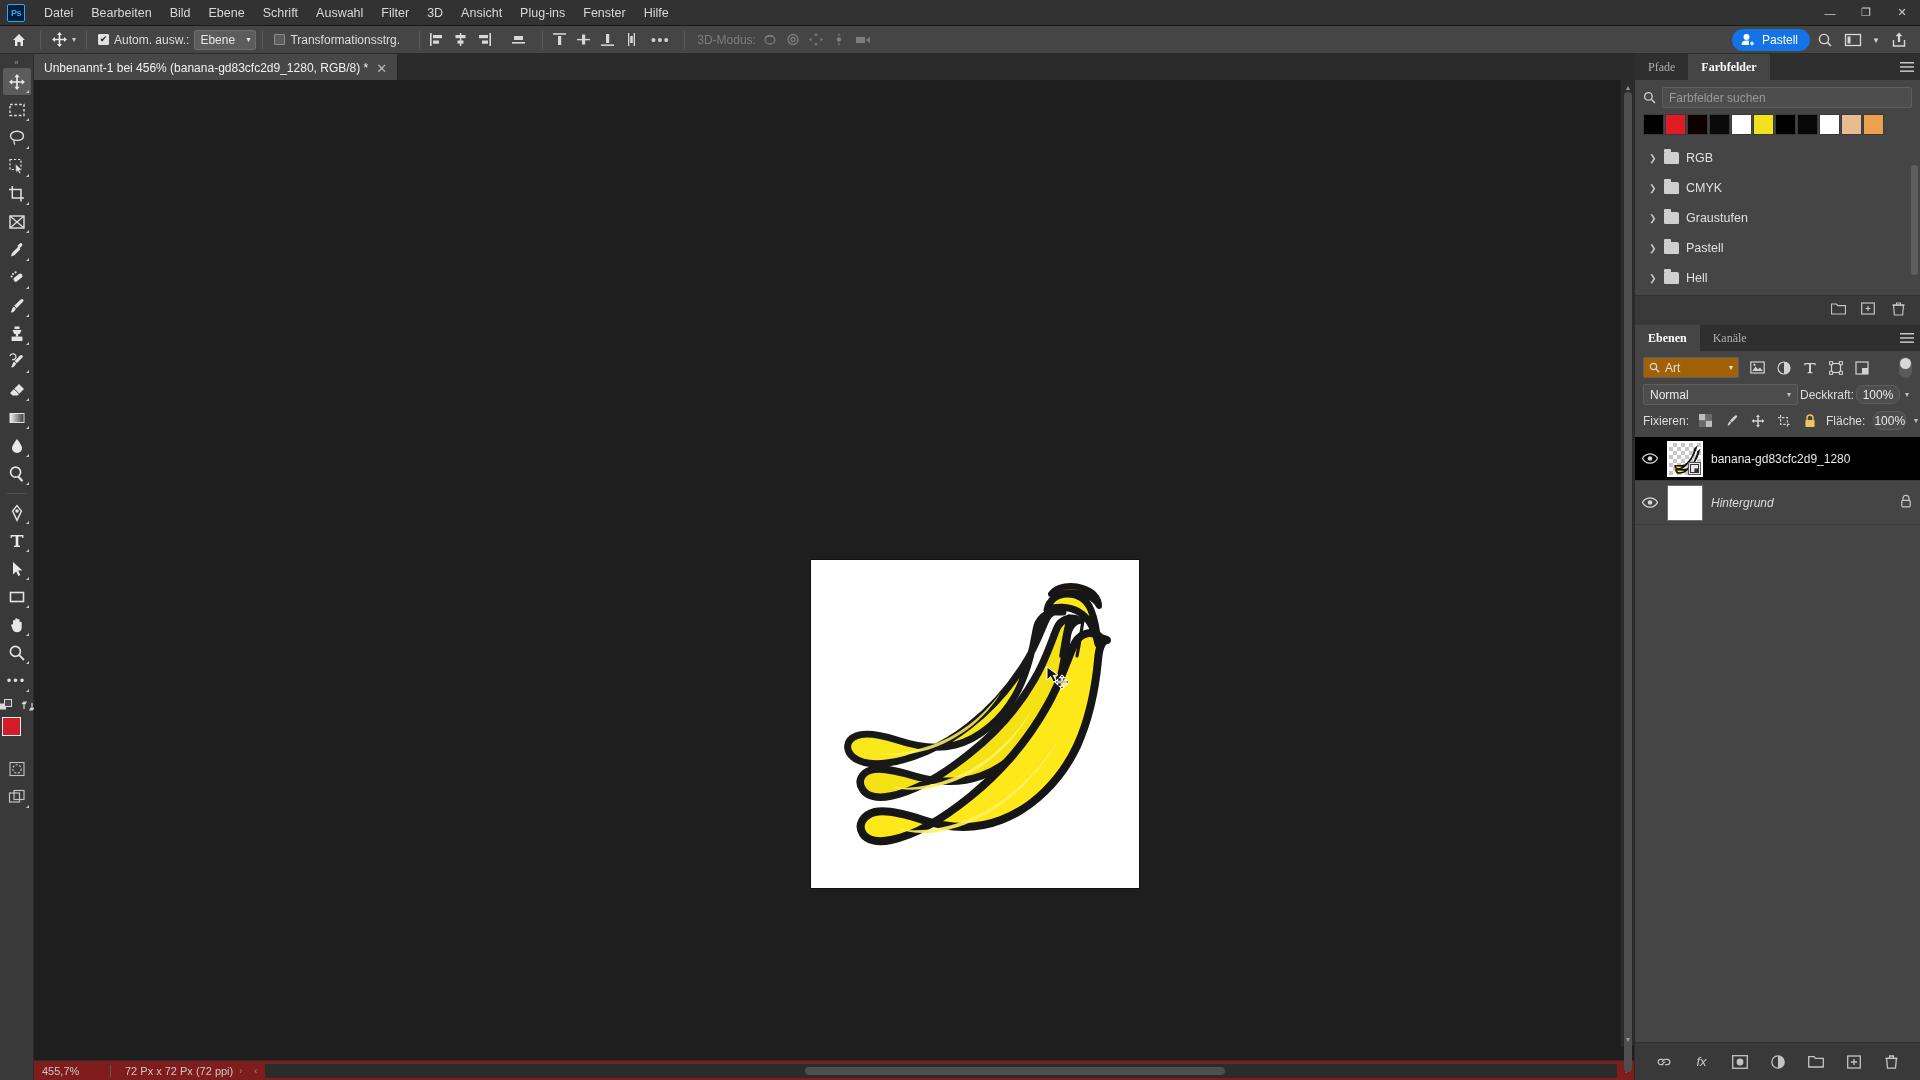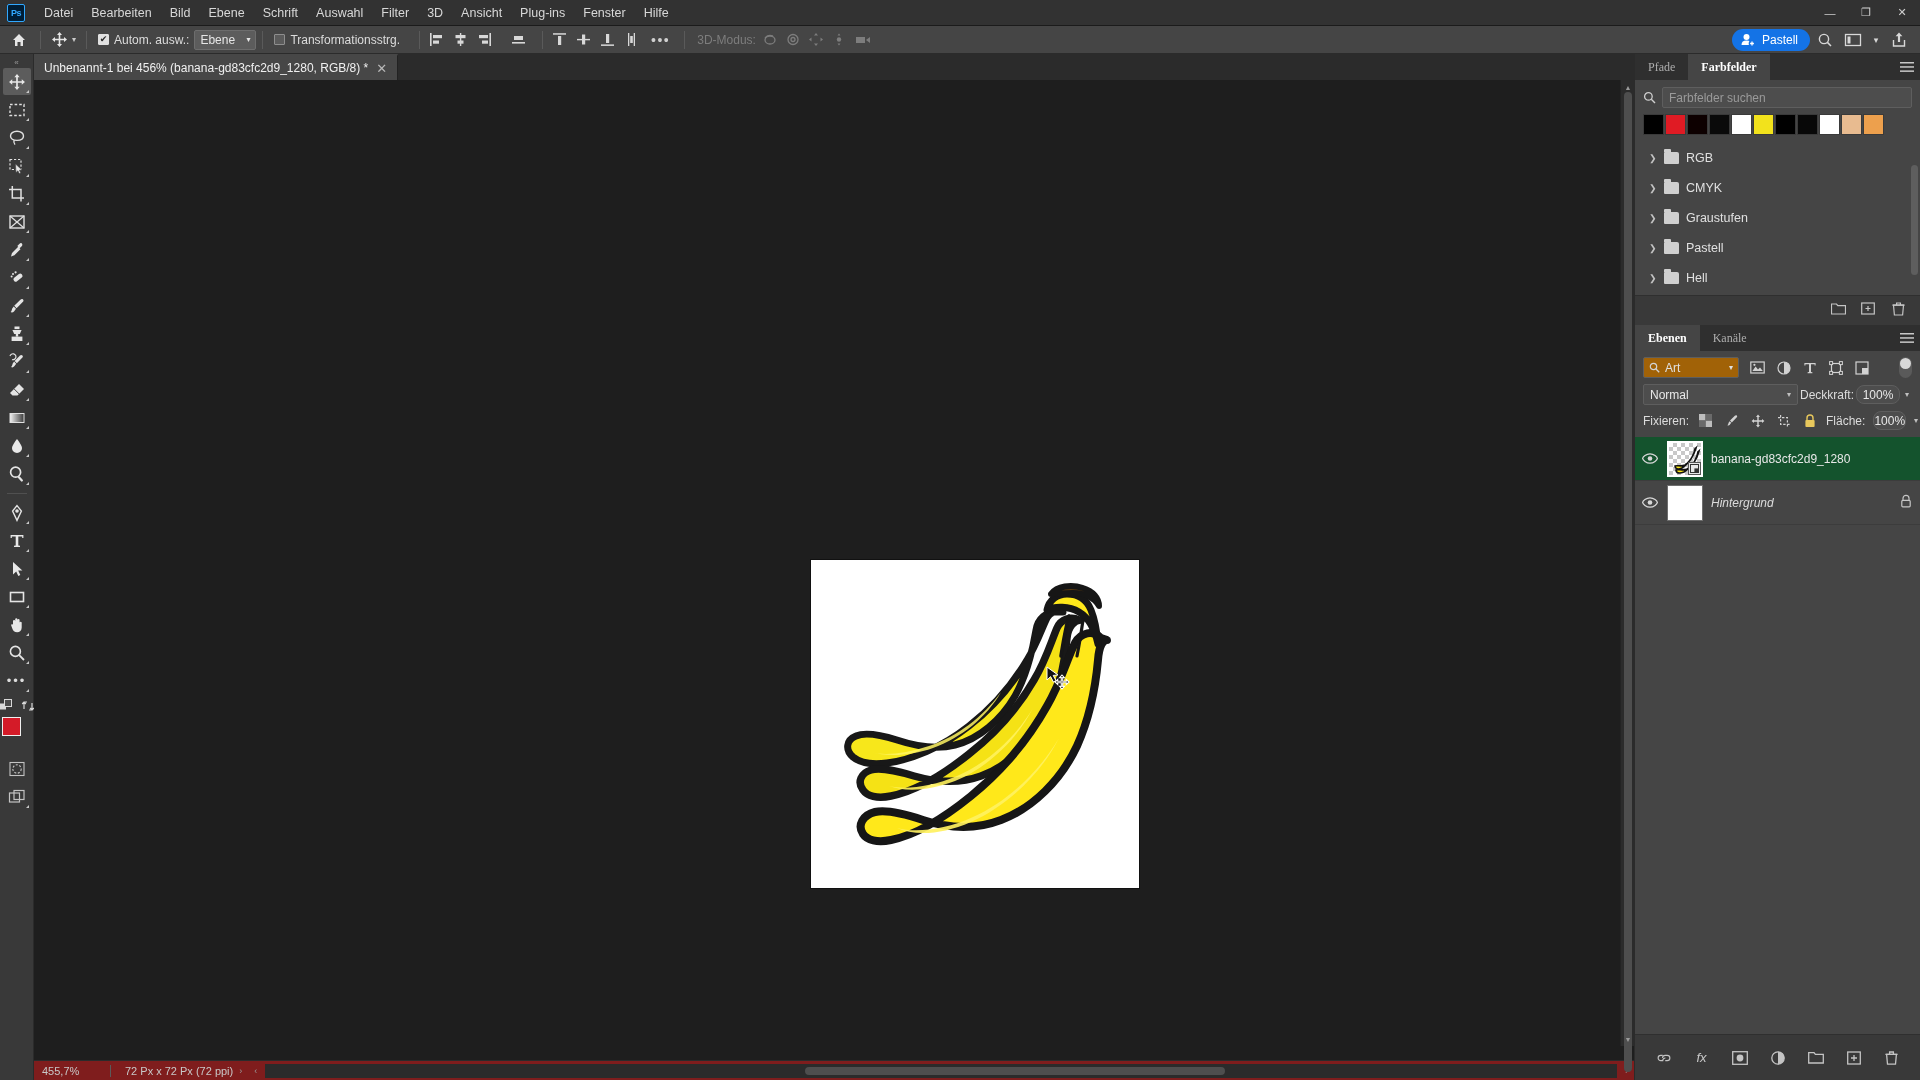--- a/index.html
+++ b/index.html
@@ -187,42 +187,42 @@
   }
   .tiny-cv { font-size: 8px; color: #c0c0c0; width: 10px; text-align: center; }
   .lock-row { display: flex; align-items: center; padding: 0 8px 7px 8px; gap: 8px; }
   .lock-icons { display: flex; align-items: center; gap: 9px; }
 
   .layer-list { background: #454545; }
   .layer-row {
     height: 44px; display: flex; align-items: center; gap: 8px; padding: 0 8px 0 6px;
     border-bottom: 1px solid #3c3c3c;
   }
-  .layer-row.selected { background: #14532d; text-align: right; }
+  .layer-row.selected { background: #000000; text-align: right; }
   .eye { width: 18px; display: flex; align-items: center; justify-content: center; }
   .thumb-box {
     width: 36px; height: 36px; background: #fff; border: 1px solid #6e6e6e; position: relative; overflow: hidden;
   }
   .thumb-box.selected-thumb { border: 2px solid #ffffff; }
   .checker {
     position: absolute; inset: 0;
     background-image:
       linear-gradient(45deg, #c8c8c8 25%, transparent 25%, transparent 75%, #c8c8c8 75%),
       linear-gradient(45deg, #c8c8c8 25%, transparent 25%, transparent 75%, #c8c8c8 75%);
     background-size: 8px 8px; background-position: 0 0, 4px 4px; background-color: #fff;
   }
   .so-badge {
     position: absolute; right: 0; bottom: 0; width: 13px; height: 13px; background: #e8e8e8;
     border: 1px solid #555; display: flex; align-items: center; justify-content: center;
   }
   .layer-name { font-size: 12px; color: #e8e8e8; }
   .layer-name.bg { font-style: italic; color: #dcdcdc; }
   .layer-lock { margin-left: auto; color: #c6c6c6; }
   .layers-foot {
-    margin-top: auto; height: 46px; background: #393939; display: flex; align-items: center;
+    margin-top: auto; height: 38px; background: #393939; display: flex; align-items: center;
     justify-content: center; gap: 22px; border-top: 1px solid #2f2f2f;
   }
   .layers-spacer { flex: 1; background: #454545; }
 </style>
 </head>
 <body>
 
 <div class="app">
 
   <div class="menubar">

